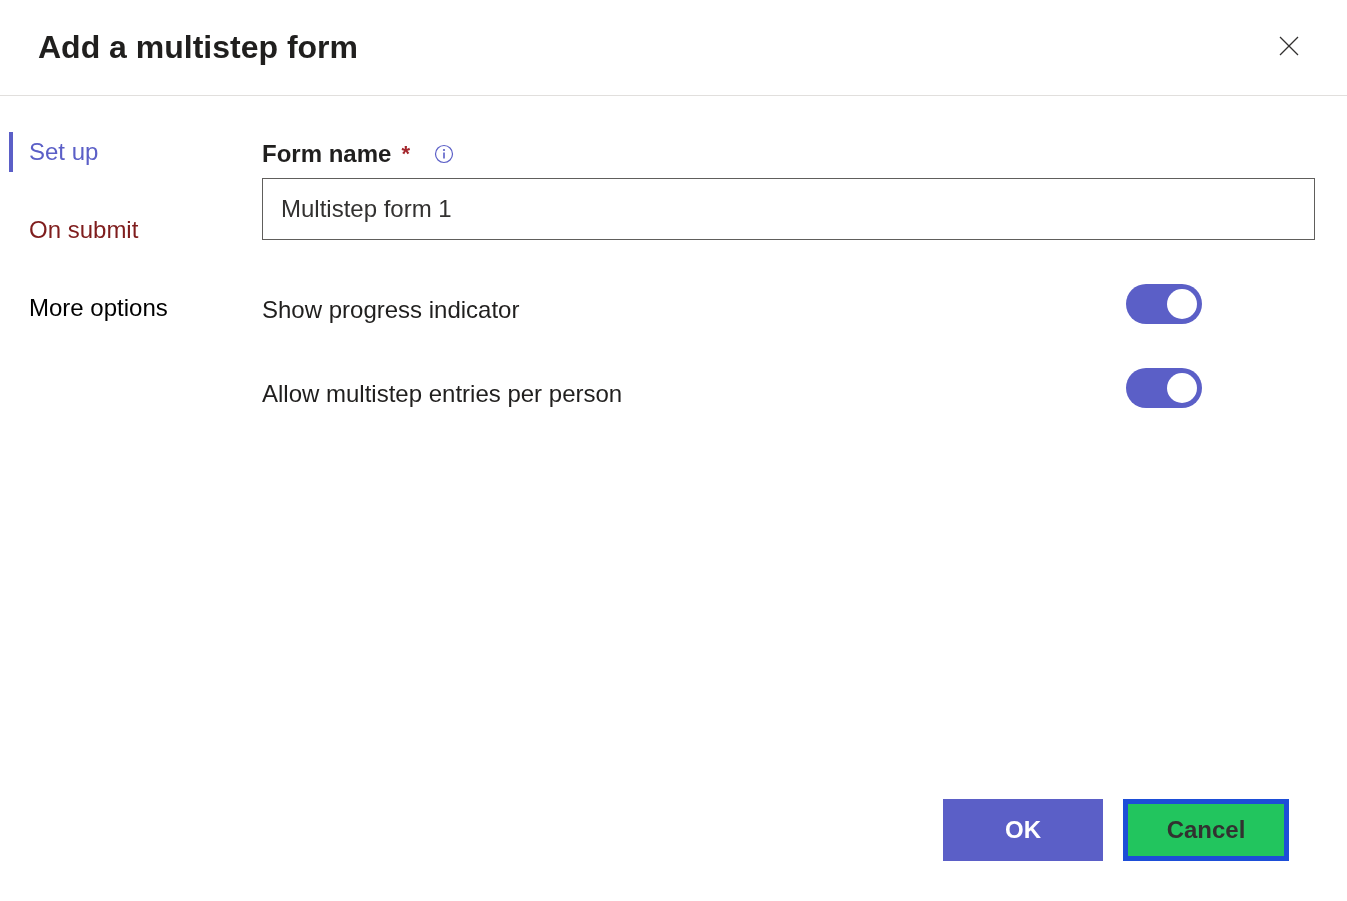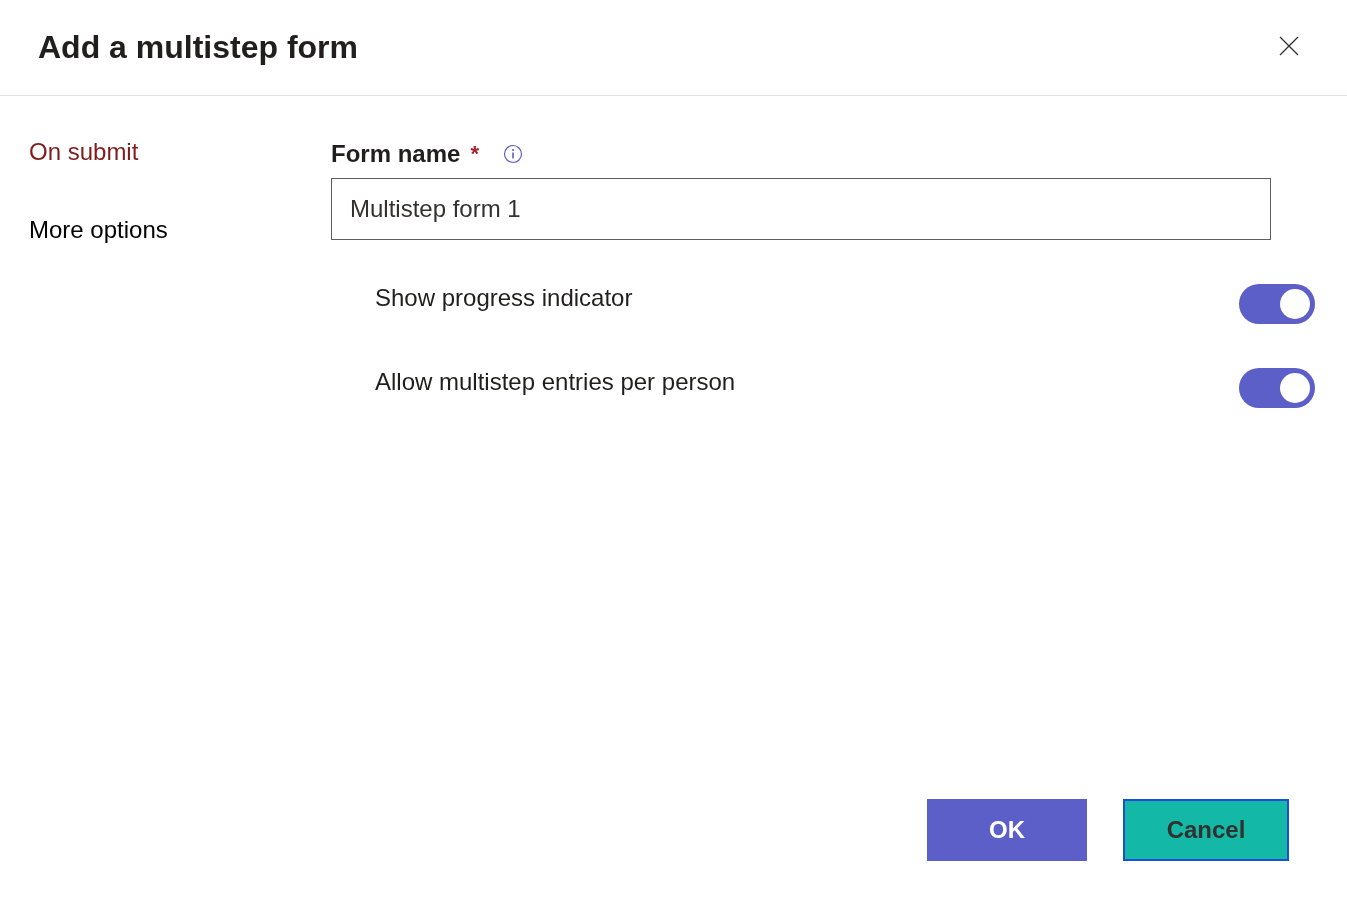--- a/index.html
+++ b/index.html
@@ -94,36 +94,35 @@
     margin-left: 18px;
     display: inline-flex;
     align-items: center;
     justify-content: center;
   }
   .info-icon svg {
     width: 20px;
     height: 20px;
   }
   .text-input {
-    width: 940px;
+    width: 1053px;
     height: 62px;
     border: 1px solid #605e5c;
     font-size: 24px;
     padding: 0 18px;
     color: #323130;
     outline: none;
     font-family: inherit;
   }
   .toggle-row {
     display: flex;
-    align-items: flex-start;
+    align-items: flex-end;
     justify-content: space-between;
     width: 940px;
     margin-top: 44px;
-    margin-left: 44px;
   }
   .toggle-label {
     font-size: 24px;
     font-weight: 400;
     color: #201f1e;
   }
   .toggle {
     position: relative;
     width: 76px;
     height: 40px;
@@ -138,61 +137,64 @@
     background: #ffffff;
     border-radius: 50%;
     top: 5px;
     right: 5px;
   }
   .footer {
     position: absolute;
     bottom: 40px;
     right: 58px;
     display: flex;
-    gap: 36px;
+    gap: 20px;
   }
   .btn {
     min-width: 120px;
     height: 62px;
     font-size: 24px;
     font-weight: 600;
     cursor: pointer;
     font-family: inherit;
     padding: 0 30px;
   }
   .btn-primary {
     background: #5b5fc7;
     color: #ffffff;
     border: none;
     min-width: 160px;
   }
   .btn-secondary {
-    background: #14b8a6;
+    background: #22c55e;
     color: #323130;
-    border: 2px solid #1d4ed8;
+    border: 5px solid #1d4ed8;
     min-width: 166px;
   }
 </style>
 </head>
 <body>
 
 <div class="header">
   <h1 class="header-title">Add a multistep form</h1>
   <button class="close-btn">
     <span>
       <svg viewBox="0 0 24 24" fill="none">
           <line x1="3" y1="3" x2="21" y2="21"></line>
           <line x1="21" y1="3" x2="3" y2="21"></line>
         </svg>
     </span>
   </button>
 </div>
 
 <div class="body">
   <nav class="sidebar">
+    <div class="sidebar-item active">
+      <span>Set up</span>
+    </div>
     <div class="sidebar-item">
       <span>On submit</span>
     </div>
     <div class="sidebar-item more">
       <span>More options</span>
     </div>
   </nav>
 
   <main class="main">
     <div class="field-label-row">

